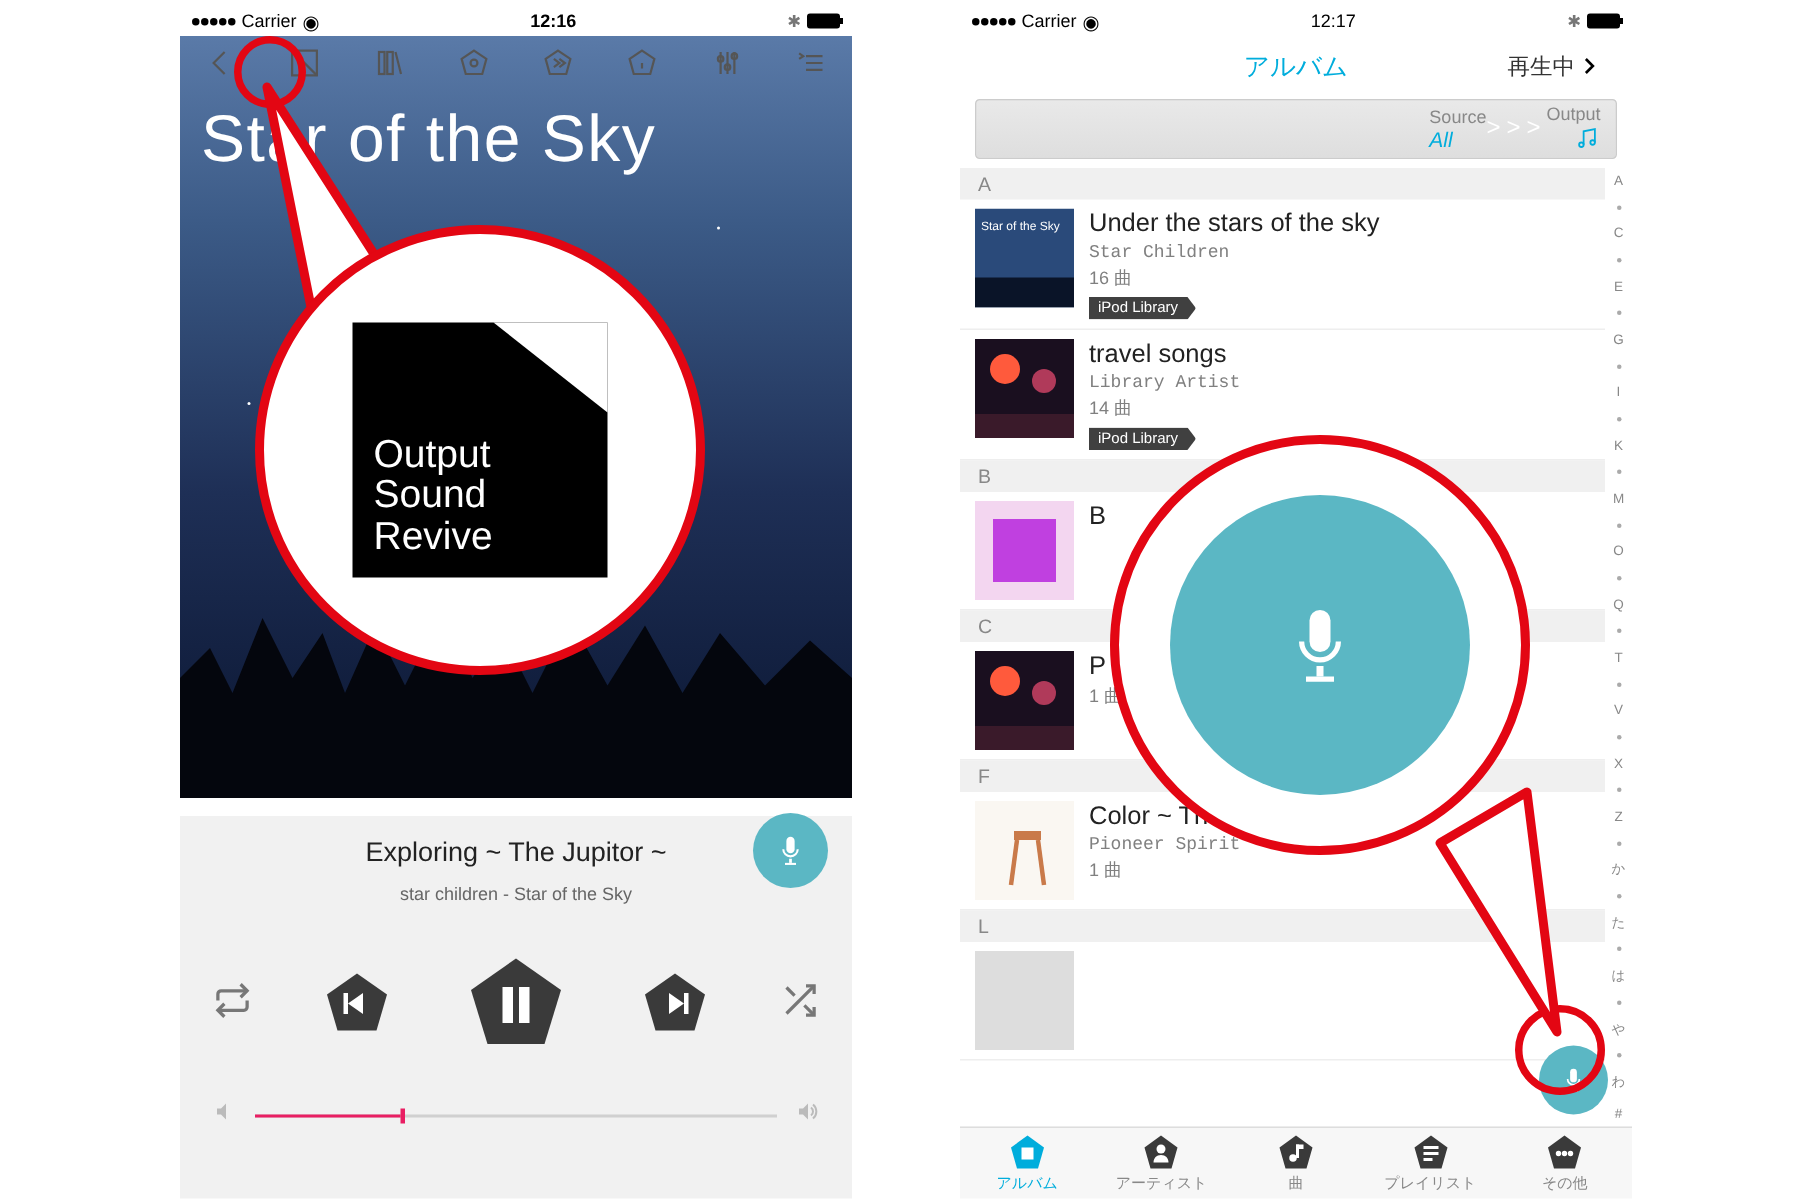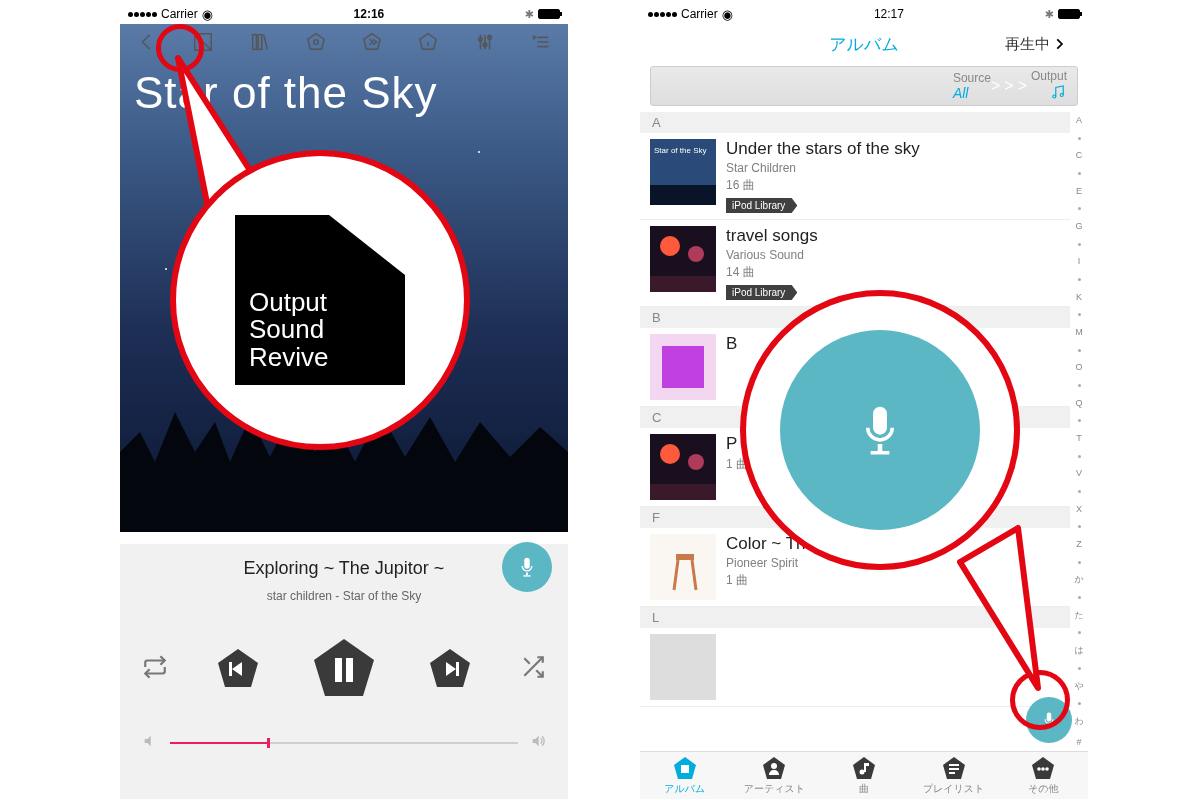--- a/index.html
+++ b/index.html
@@ -49,21 +49,21 @@
   .srcbar .lab{color:#888;}
   .srcbar .val{color:#00addc;font-size:14px;font-style:italic;}
   .srcbar .mid{color:#fff;font-size:16px;letter-spacing:4px;}
   .srcbar .out svg{width:18px;height:18px;stroke:#00addc;fill:none;stroke-width:1.6;}
   .list{position:absolute;top:108px;left:0;right:18px;bottom:48px;overflow:hidden;background:#fff;}
   .sec{background:#f0f0f0;color:#888;font-size:13px;padding:3px 12px;}
   .row{display:flex;gap:10px;padding:6px 10px;border-bottom:1px solid #eee;position:relative;min-height:78px;}
   .thumb{width:66px;height:66px;flex:none;}
   .meta{flex:1;display:flex;flex-direction:column;gap:2px;min-width:0;}
   .meta .t1{font-size:17px;color:#222;white-space:nowrap;overflow:hidden;text-overflow:ellipsis;}
-  .meta .t2{font-size:12px;color:#808080;}
+  .meta .t2{font-size:12px;color:#808080;font-family:Liberation Mono, monospace;}
   .meta .t3{font-size:12px;color:#808080;}
   .tag{display:inline-block;background:#404040;color:#fff;font-size:10px;padding:2px 12px 2px 6px;clip-path:polygon(0 0,92% 0,100% 50%,92% 100%,0 100%);margin-top:2px;width:max-content;}
   .idx{position:absolute;top:108px;right:2px;bottom:48px;width:14px;display:flex;flex-direction:column;justify-content:space-between;align-items:center;padding:4px 0;}
   .idx span{font-size:9px;color:#888;line-height:1;}
   .idx i{width:3px;height:3px;border-radius:50%;background:#aaa;display:block;}
   .tabbar{position:absolute;bottom:0;left:0;right:0;height:48px;background:#f7f7f7;border-top:1px solid #ddd;display:flex;}
   .tab{flex:1;display:flex;flex-direction:column;align-items:center;justify-content:center;gap:1px;font-size:10px;color:#888;}
   .tab.active{color:#00addc;}
   .tab svg{width:26px;height:26px;}
   .micbtn2{position:absolute;right:16px;bottom:56px;width:46px;height:46px;border-radius:50%;background:#5bb7c4;display:flex;align-items:center;justify-content:center;z-index:5;}
@@ -299,21 +299,21 @@
         </div>
         <div class="row">
           <div class="thumb"><svg width="66" height="66">
               <rect width="66" height="66" fill="#1a0f1f"></rect>
               <circle cx="20" cy="20" r="10" fill="#ff5a3c"></circle>
               <circle cx="46" cy="28" r="8" fill="#b03a5a"></circle>
               <rect y="50" width="66" height="16" fill="#3a1a2a"></rect>
             </svg></div>
           <div class="meta">
             <div class="t1">travel songs</div>
-            <div class="t2">Various Sound</div>
+            <div class="t2">Library Artist</div>
             <div class="t3">14 曲</div>
             <div class="tag">iPod Library</div>
           </div>
         </div>
         <div class="sec">B</div>
         <div class="row">
           <div class="thumb"><svg width="66" height="66">
               <rect width="66" height="66" fill="#f3d6f0"></rect>
               <rect x="12" y="12" width="42" height="42" fill="#c040e0"></rect>
             </svg></div>

